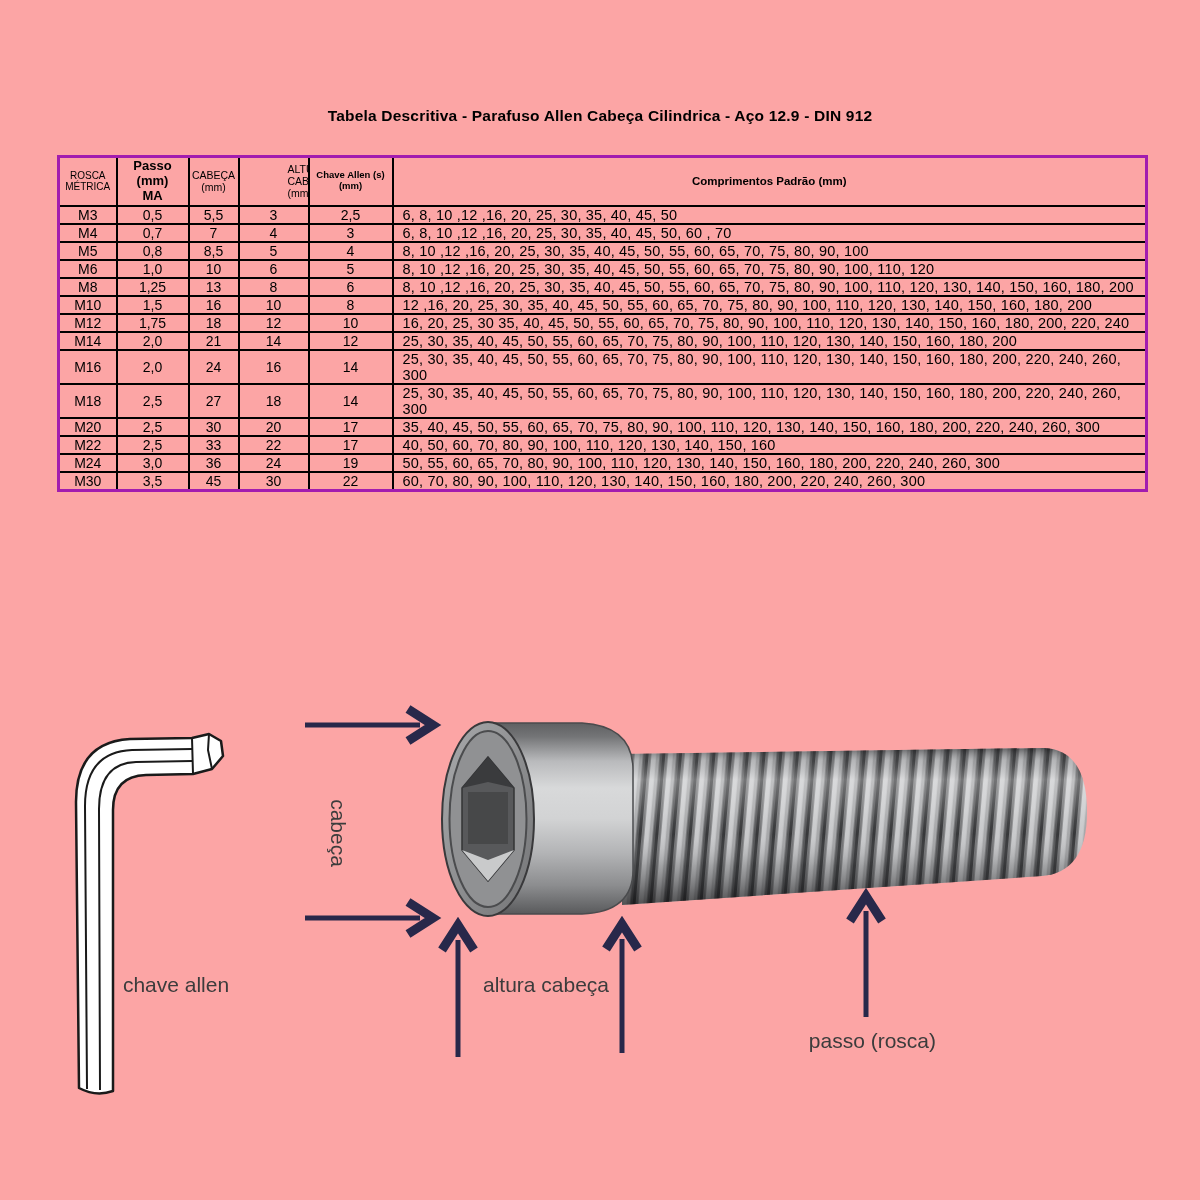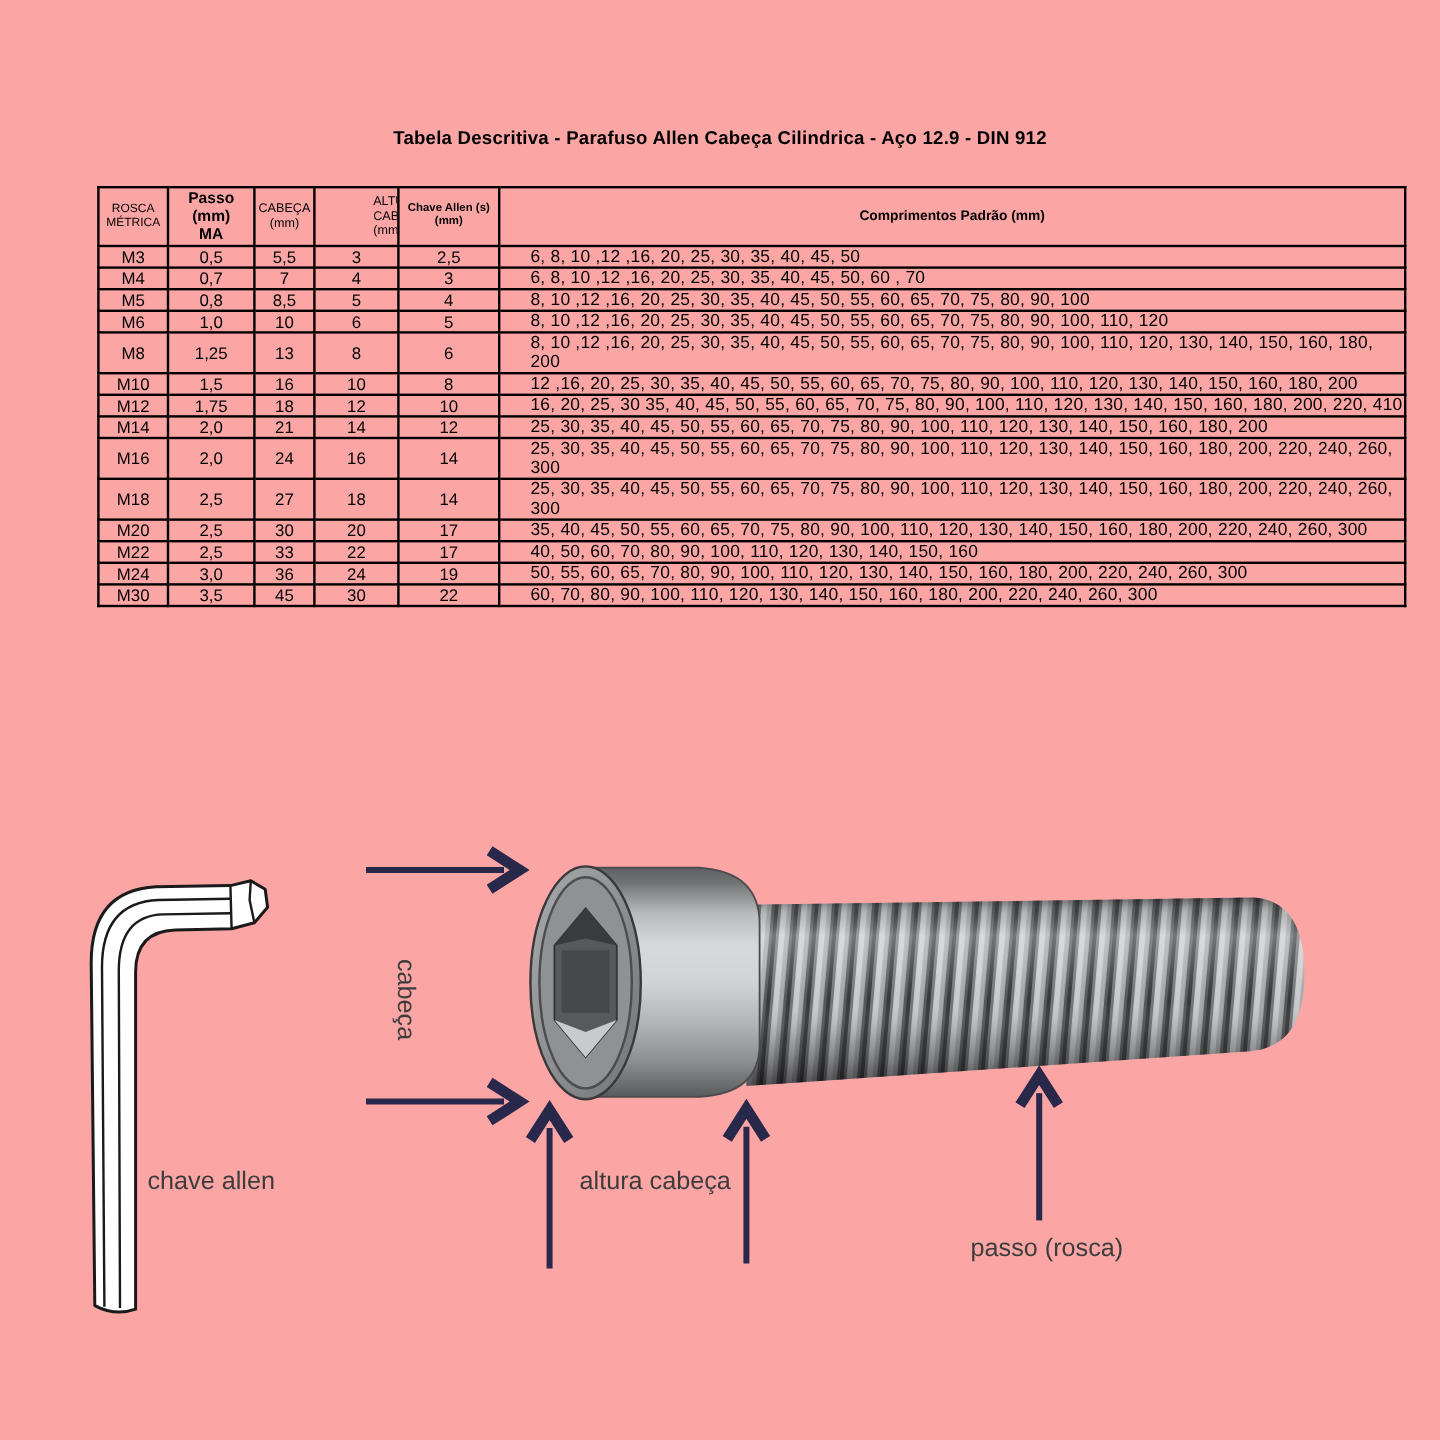--- a/index.html
+++ b/index.html
@@ -1,33 +1,33 @@
 <!DOCTYPE html>
 <html><head>
 <meta charset="utf-8">
 <style>
   html,body{margin:0;padding:0;background:#ffffff;}
   .page{position:relative;width:1200px;height:1200px;background:#fca5a5;overflow:hidden;
         font-family:"Liberation Sans", sans-serif;color:#000;}
   .title{position:absolute;top:107px;left:0;width:100%;text-align:center;
          font-size:15.5px;font-weight:bold;letter-spacing:0.2px;}
   table.spec{position:absolute;left:57px;top:155px;width:1091px;
-             border-collapse:collapse;table-layout:fixed;border:1px solid #a21caf;margin-left:24px;}
+             border-collapse:collapse;table-layout:fixed;border:3px solid #a21caf;}
   table.spec th, table.spec td{border:2px solid #000;vertical-align:middle;overflow:hidden;}
   table.spec thead tr{height:40px;}
   table.spec tbody tr{height:16px;}
   table.spec th{text-align:center;white-space:pre-line;line-height:1.15;padding:1px;}
   table.spec th:nth-child(1){font-size:10px;font-weight:normal;}
   table.spec th:nth-child(2){font-size:13px;font-weight:bold;}
   table.spec th:nth-child(3){font-size:10.5px;font-weight:normal;}
   table.spec th:nth-child(4){font-size:10.5px;font-weight:normal;padding-left:48px;}
   table.spec th:nth-child(5){font-size:9.5px;font-weight:bold;}
   table.spec th:nth-child(6){font-size:11.5px;font-weight:bold;}
   table.spec td{font-size:14px;text-align:center;padding:0;}
-  table.spec td.lengths{font-size:14.5px;text-align:left;padding-left:25px;letter-spacing:0.2px;}
+  table.spec td.lengths{font-size:14.5px;text-align:left;padding-left:9px;letter-spacing:0.2px;}
   .diagram{position:absolute;left:0;top:690px;width:1200px;height:430px;}
   .lbl{position:absolute;color:#3c3c3c;font-size:21px;text-align:center;line-height:24px;}
   .lbl-cabeca{left:300px;top:820px;width:74px;height:26px;transform:rotate(90deg);}
   .lbl-chave{left:120px;top:973px;width:112px;}
   .lbl-altura{left:476px;top:973px;width:140px;}
   .lbl-passo{left:796px;top:1029px;width:140px;text-align:right;}
 </style>
 </head>
 <body>
 
@@ -106,21 +106,21 @@
           <td>10</td>
           <td>8</td>
           <td class="lengths">12 ,16, 20, 25, 30, 35, 40, 45, 50, 55, 60, 65, 70, 75, 80, 90, 100, 110, 120, 130, 140, 150, 160, 180, 200</td>
         </tr>
         <tr>
           <td>M12</td>
           <td>1,75</td>
           <td>18</td>
           <td>12</td>
           <td>10</td>
-          <td class="lengths">16, 20, 25, 30 35, 40, 45, 50, 55, 60, 65, 70, 75, 80, 90, 100, 110, 120, 130, 140, 150, 160, 180, 200, 220, 410</td>
+          <td class="lengths">16, 20, 25, 30 35, 40, 45, 50, 55, 60, 65, 70, 75, 80, 90, 100, 110, 120, 130, 140, 150, 160, 180, 200, 220, 240</td>
         </tr>
         <tr>
           <td>M14</td>
           <td>2,0</td>
           <td>21</td>
           <td>14</td>
           <td>12</td>
           <td class="lengths">25, 30, 35, 40, 45, 50, 55, 60, 65, 70, 75, 80, 90, 100, 110, 120, 130, 140, 150, 160, 180, 200</td>
         </tr>
         <tr>

